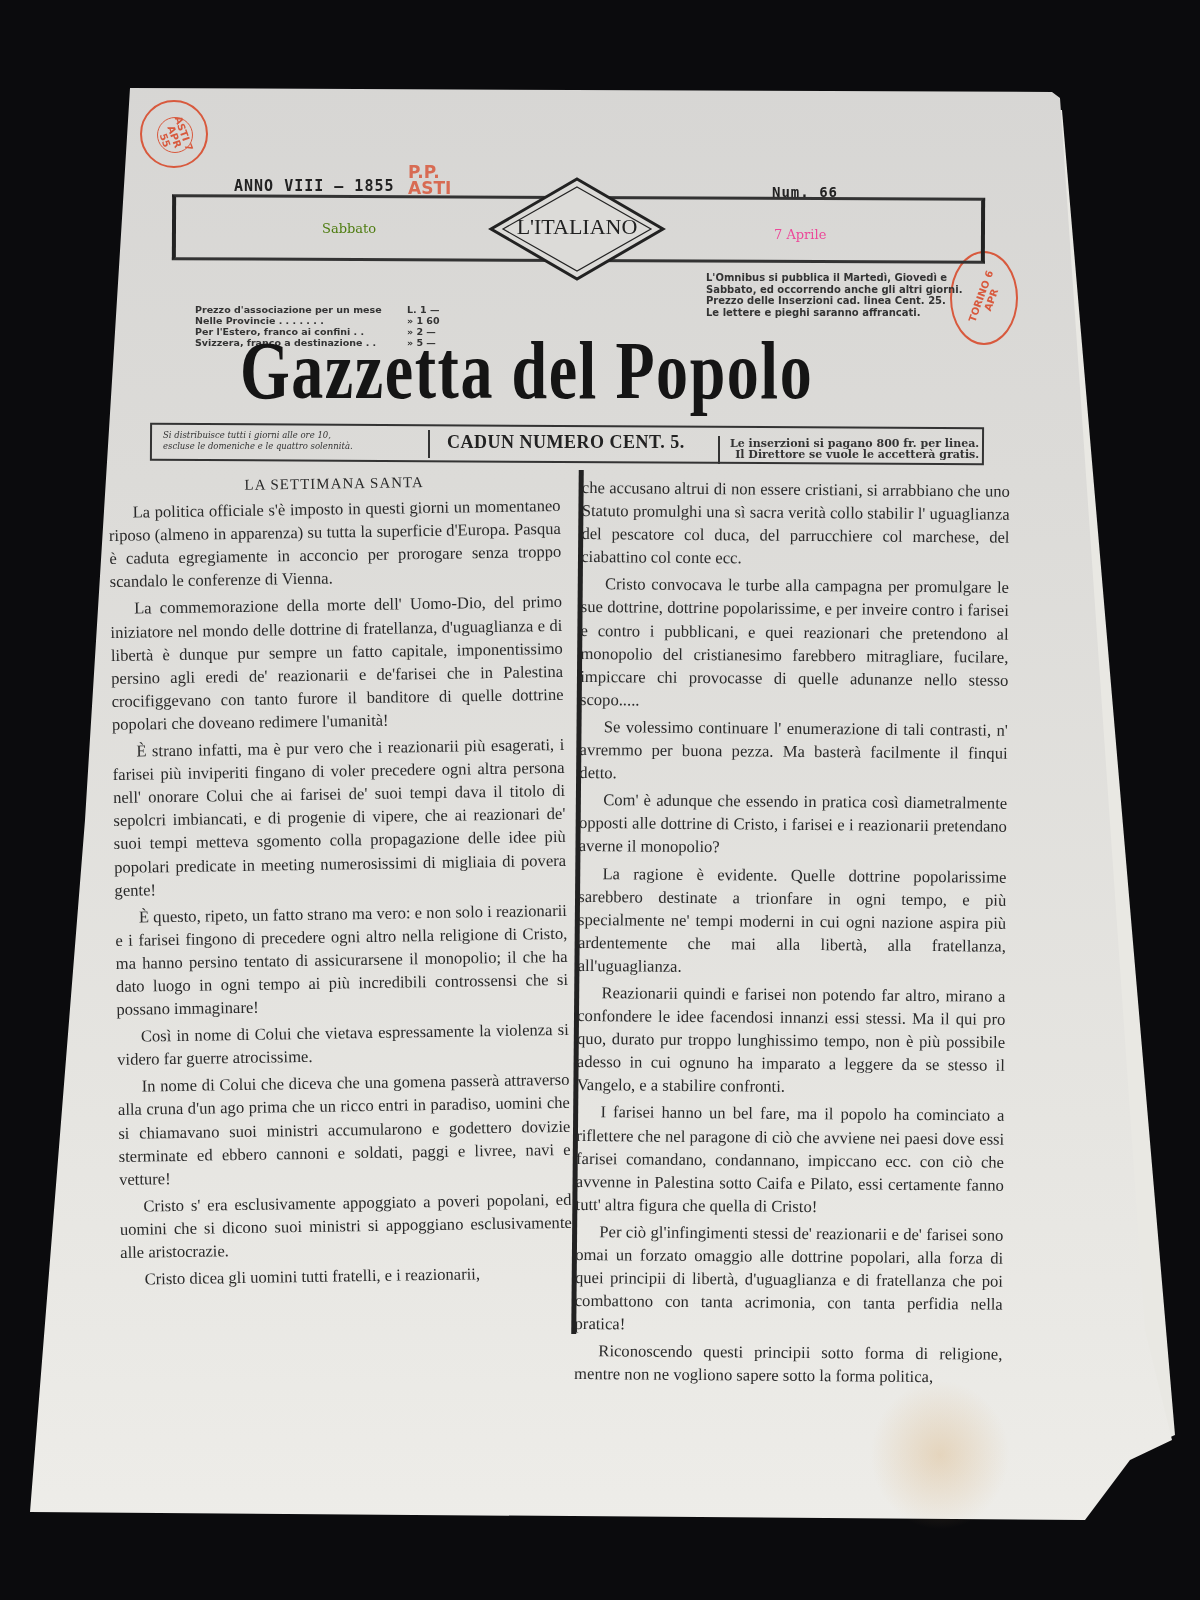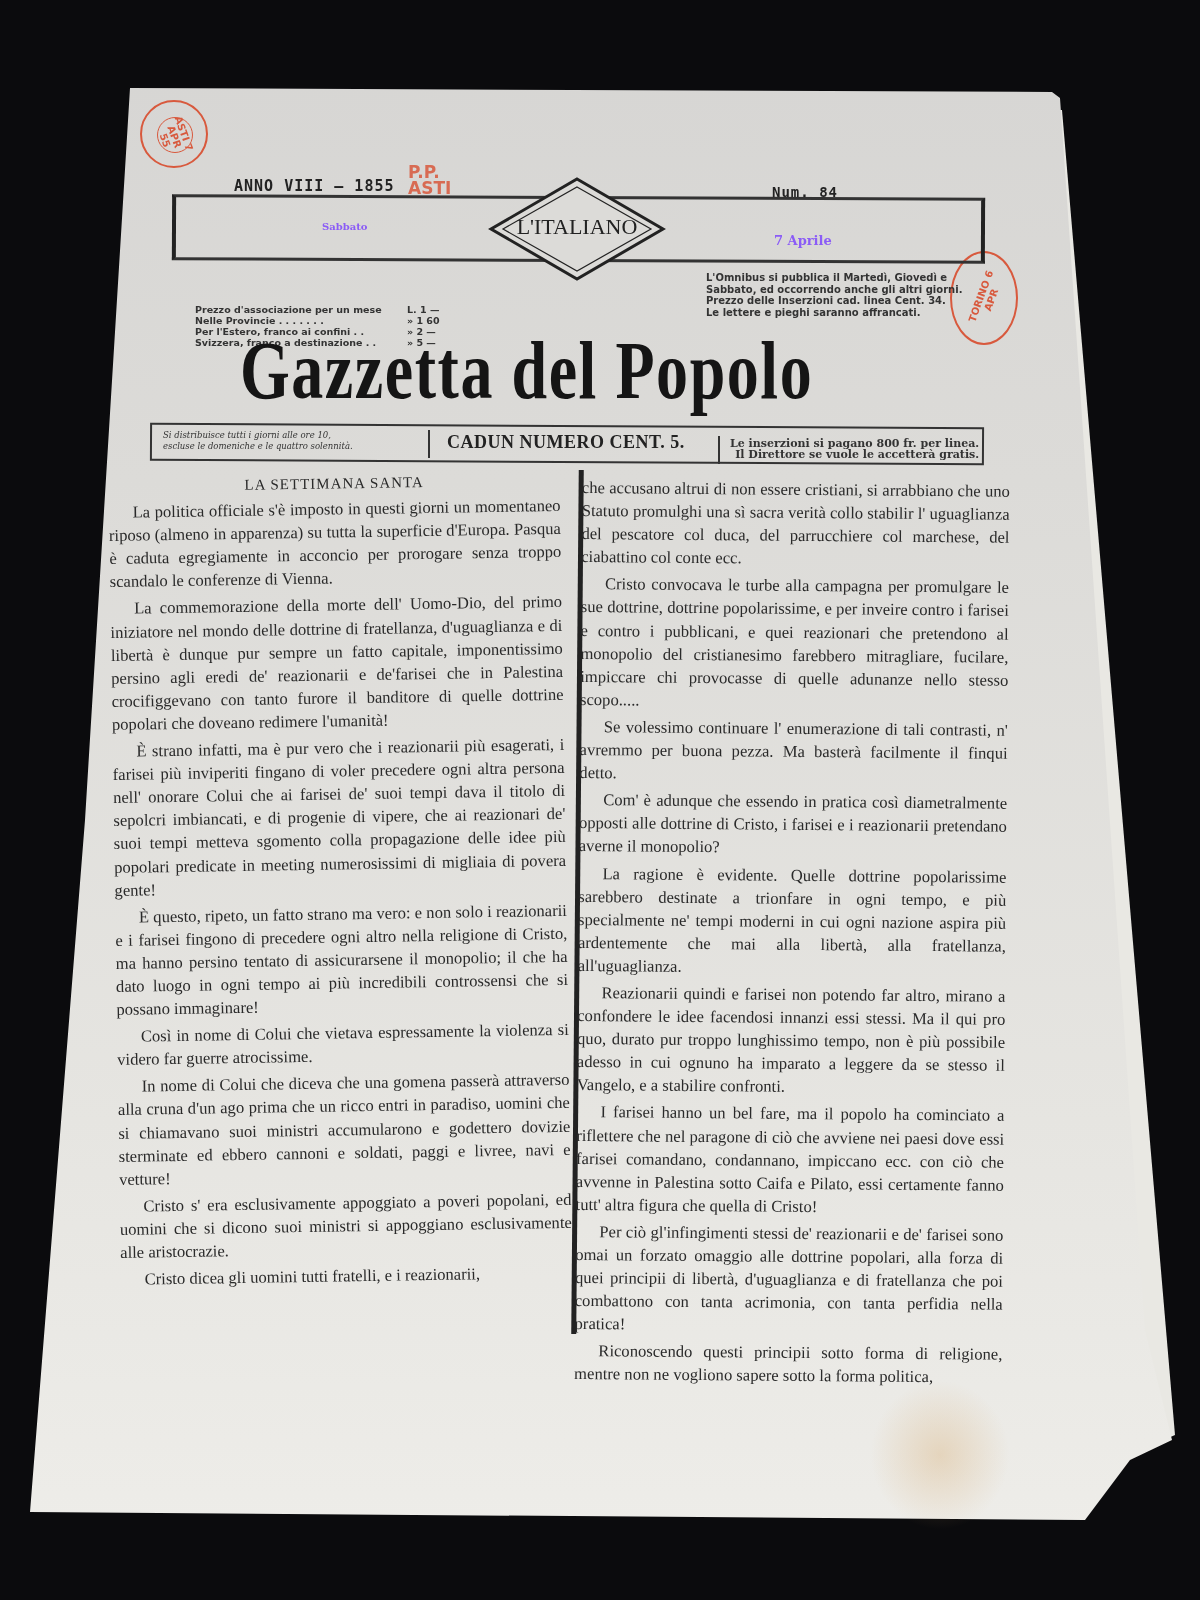--- a/index.html
+++ b/index.html
@@ -27,22 +27,22 @@
 
   
   .anno { position: absolute; left: 234px; top: 177px; font-family: "DejaVu Sans Mono", monospace; font-weight: bold; font-size: 15px; color: #222; letter-spacing: 1px; }
   .num  { position: absolute; left: 772px; top: 184px; font-family: "DejaVu Sans Mono", monospace; font-weight: bold; font-size: 14px; color: #222; letter-spacing: 1px; }
   .date-bar {
     position: absolute; left: 172px; top: 196px; width: 805px; height: 60px;
     border-top: 3px solid #333; border-bottom: 3px solid #333;
     border-left: 4px solid #222; border-right: 4px solid #222;
     transform: rotate(0.25deg);
   }
-  .day  { position: absolute; left: 322px; top: 221px; font-family: "DejaVu Serif", serif; font-weight: bold; font-size: 10px; color: #8b5cf6; }
-  .date { position: absolute; left: 774px; top: 233px; font-family: "DejaVu Serif", serif; font-weight: bold; font-size: 13px; color: #8b5cf6; }
+  .day  { position: absolute; left: 322px; top: 221px; font-family: "DejaVu Serif", serif; font-weight: normal; font-size: 13px; color: #4d7c0f; }
+  .date { position: absolute; left: 774px; top: 227px; font-family: "DejaVu Serif", serif; font-weight: normal; font-size: 13px; color: #ec4899; }
   .diamond-wrap { position: absolute; left: 487px; top: 176px; width: 180px; height: 106px; }
   .diamond-wrap svg { position: absolute; left: 0; top: 0; }
   .diamond-label { position: absolute; left: 0; top: 38px; width: 180px; text-align: center; font-family: "Liberation Serif", serif; font-size: 22px; color: #222; }
 
   .subs { position: absolute; left: 195px; top: 260px; font-family: "DejaVu Sans", sans-serif; font-weight: bold; font-size: 9.5px; color: #333; line-height: 11px; margin-top: 44px; }
   .subs .row { display: flex; width: 260px; }
   .subs .lbl { flex: 1; }
   .subs .val { width: 48px; }
 
   .info { position: absolute; left: 706px; top: 272px; font-family: "DejaVu Sans", sans-serif; font-weight: bold; font-size: 10px; color: #333; line-height: 11.5px; width: 240px; }
@@ -99,21 +99,21 @@
 </div>
 <div class="pp">
   <div>P.P.</div>
   <div>ASTI</div>
 </div>
 <div class="stamp stamp-right">
   <div class="txt">TORINO 6 APR</div>
 </div>
 
 <div class="anno">ANNO VIII — 1855</div>
-<div class="num">Num. 84</div>
+<div class="num">Num. 66</div>
 <div class="date-bar"></div>
 <div class="day">Sabbato</div>
 <div class="date">7 Aprile</div>
 <div class="diamond-wrap">
   <svg width="180" height="106" viewBox="0 0 180 106">
     <polygon points="90,3 176,53 90,103 4,53" fill="#dcdbd8" stroke="#222" stroke-width="3"></polygon>
     <polygon points="90,11 164,53 90,95 16,53" fill="none" stroke="#222" stroke-width="1.2"></polygon>
   </svg>
   <div class="diamond-label">L'ITALIANO</div>
 </div>
@@ -133,21 +133,21 @@
     </div>
   <div class="row">
       <span class="lbl">Svizzera, franco a destinazione . .</span>
       <span class="val">» 5 —</span>
     </div>
 </div>
 
 <div class="info">
   <div>L'Omnibus si pubblica il Martedì, Giovedì e</div>
   <div>Sabbato, ed occorrendo anche gli altri giorni.</div>
-  <div>Prezzo delle Inserzioni cad. linea Cent. 34.</div>
+  <div>Prezzo delle Inserzioni cad. linea Cent. 25.</div>
   <div>Le lettere e pieghi saranno affrancati.</div>
 </div>
 
 <div class="title">Gazzetta del Popolo</div>
 
 <div class="strip"></div>
 <div class="strip-left">
   <div>Si distribuisce tutti i giorni alle ore 10,</div>
   <div>escluse le domeniche e le quattro solennità.</div>
 </div>

